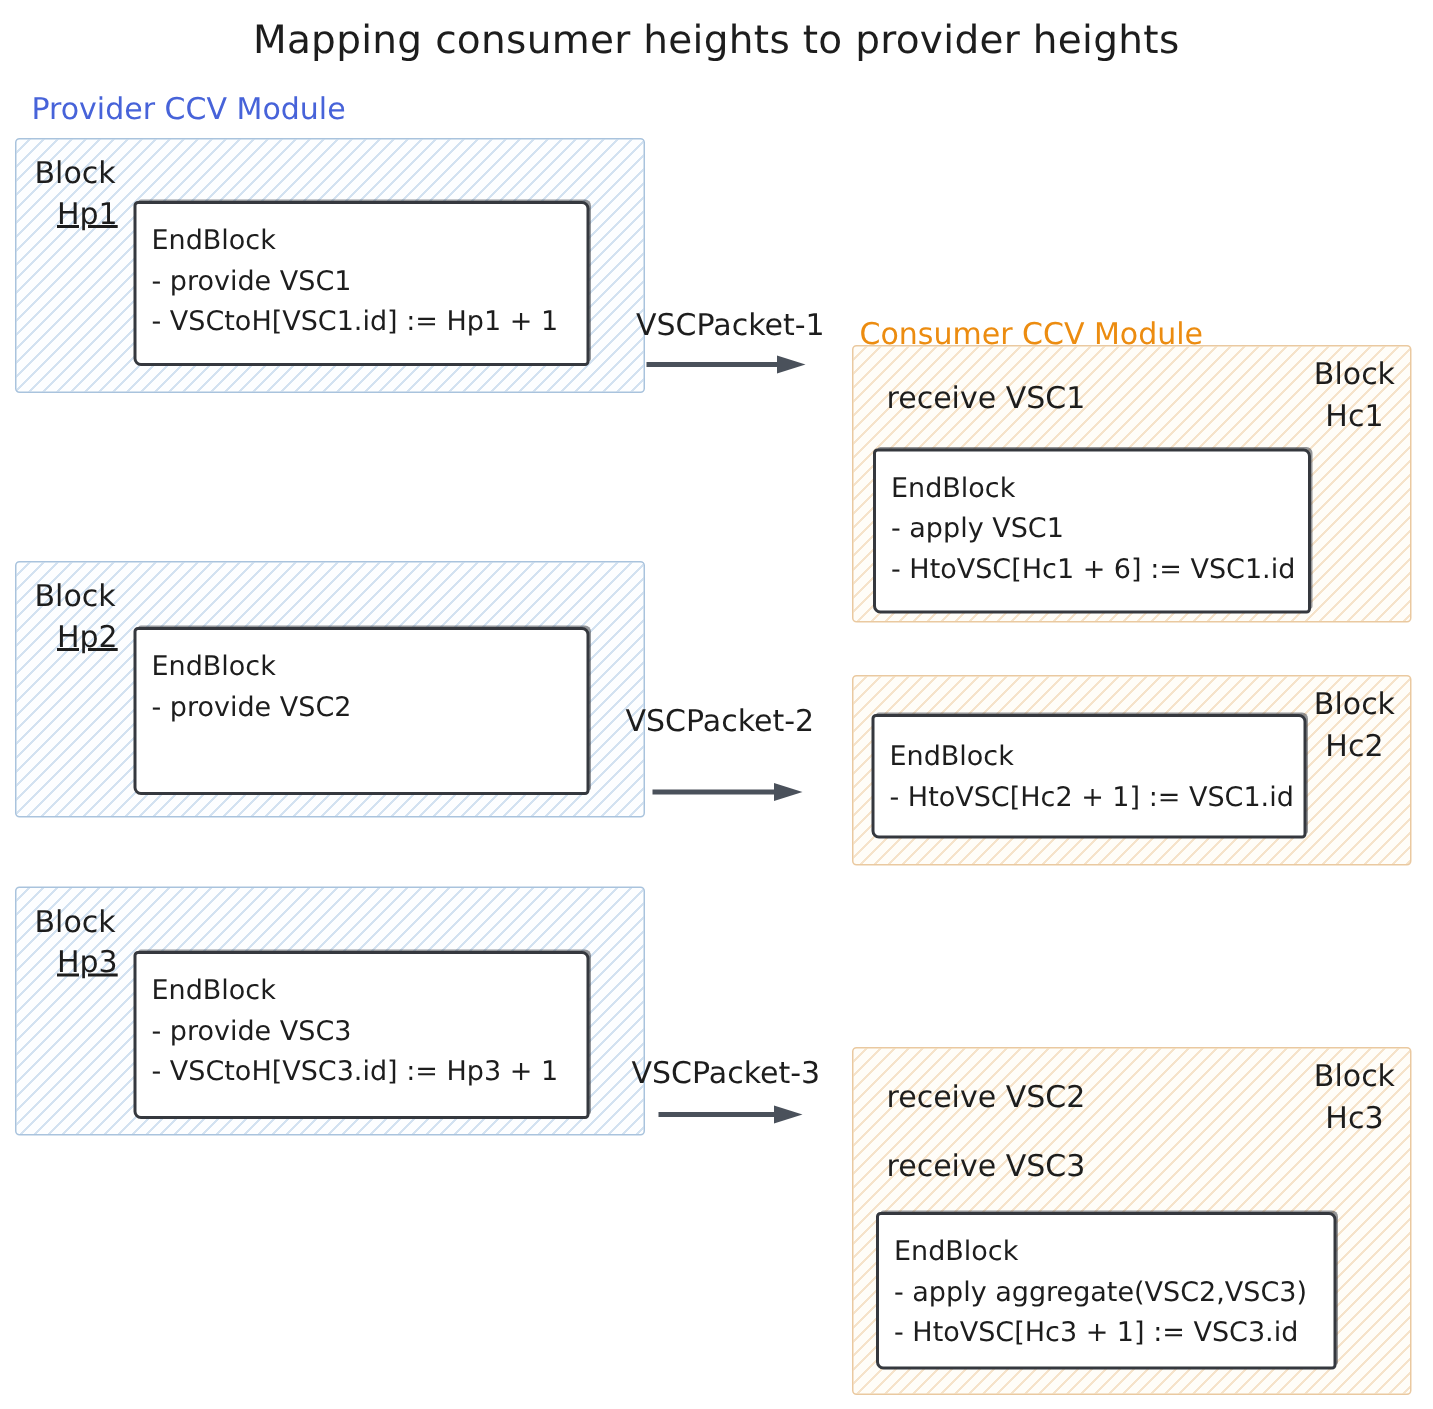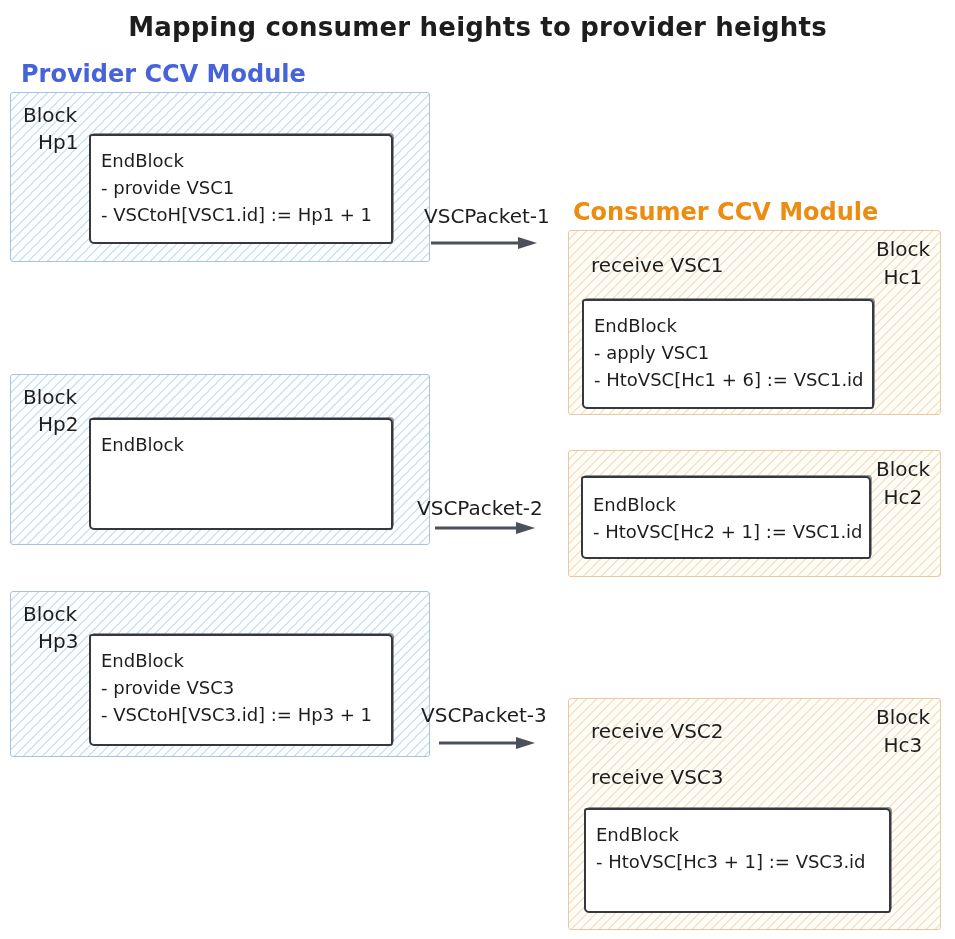--- a/index.html
+++ b/index.html
@@ -2,38 +2,38 @@
 <html><head>
 <meta charset="utf-8">
 <style>
   html,body{margin:0;padding:0;background:#ffffff;}
   .canvas{
     position:relative;width:955px;height:939px;background:#ffffff;
     font-family:"DejaVu Sans",sans-serif;color:#1d1d1d;overflow:hidden;
   }
   .title{
     position:absolute;top:12px;left:0;width:100%;text-align:center;
-    font-size:26px;font-weight:700;letter-spacing:.2px;
+    font-size:26px;font-weight:400;letter-spacing:.2px;
   }
-  .module-label{position:absolute;font-size:24px;font-weight:700;}
+  .module-label{position:absolute;font-size:20px;font-weight:400;}
   .module-label.provider{left:21px;top:60px;color:#4763d9;}
-  .module-label.consumer{left:573px;top:198px;color:#ec8c10;}
+  .module-label.consumer{left:573px;top:210px;color:#ec8c10;}
 
   .pblock{
     position:absolute;left:10px;width:420px;box-sizing:border-box;
     border:1.5px solid #a9c3dd;border-radius:3px;
     background:repeating-linear-gradient(135deg,rgba(255,255,255,0) 0 5.2px,#d3e2f1 5.2px 6.6px),#fdfeff;
   }
   .cblock{
     position:absolute;left:568px;width:373px;box-sizing:border-box;
     border:1.5px solid #eac9a0;border-radius:3px;
     background:repeating-linear-gradient(135deg,rgba(255,255,255,0) 0 5.2px,#f6e3ca 5.2px 6.6px),#fffdf8;
   }
   .blockname{position:absolute;left:12px;top:9px;font-size:20px;line-height:27px;}
-  .blockname .h{padding-left:15px;}
+  .blockname .h{padding-left:15px;text-decoration:underline;}
   .cname{position:absolute;right:10px;top:4px;font-size:20px;line-height:28px;text-align:center;}
   .receive{position:absolute;left:22px;font-size:20px;}
   .endbox{
     position:absolute;box-sizing:border-box;background:#ffffff;
     border:2px solid #35383e;border-radius:3px 5px 3px 5px;
     box-shadow:2px -2px 0 -1px rgba(62,66,72,.55);
     font-size:18px;line-height:27px;padding:11px 10px 0 10px;
     white-space:nowrap;
   }
   .packet{position:absolute;font-size:20px;}
@@ -61,20 +61,21 @@
     </div>
   </div>
 
   <div class="pblock" style="top:374px;height:171px;">
     <div class="blockname">
       <div>Block</div>
       <div class="h">Hp2</div>
     </div>
     <div class="endbox" style="left:78px;top:43px;width:304px;height:112px;">
       <div>EndBlock</div>
+      <div>- provide VSC2</div>
     </div>
   </div>
 
   <div class="pblock" style="top:591px;height:166px;">
     <div class="blockname">
       <div>Block</div>
       <div class="h">Hp3</div>
     </div>
     <div class="endbox" style="left:78px;top:42px;width:304px;height:112px;">
       <div>EndBlock</div>
@@ -109,31 +110,32 @@
 
   <div class="cblock" style="top:698px;height:232px;">
     <div class="cname">
       <div>Block</div>
       <div>Hc3</div>
     </div>
     <div class="receive" style="top:20px;">receive VSC2</div>
     <div class="receive" style="top:66px;">receive VSC3</div>
     <div class="endbox" style="left:15px;top:109px;width:307px;height:105px;">
       <div>EndBlock</div>
+      <div>- apply aggregate(VSC2,VSC3)</div>
       <div>- HtoVSC[Hc3 + 1] := VSC3.id</div>
     </div>
   </div>
 
   <div class="packet" style="left:424px;top:204px;">VSCPacket-1</div>
   <svg class="arrow" style="left:430px;top:236px;" width="108" height="14">
     <line x1="1" y1="7" x2="89" y2="7" stroke="#4a515b" stroke-width="3.2"></line>
     <polygon points="88,1 107,7 88,13" fill="#4a515b"></polygon>
   </svg>
 
-  <div class="packet" style="left:417px;top:496px;">VSCPacket-2</div>
+  <div class="packet" style="left:417px;top:468px;">VSCPacket-2</div>
   <svg class="arrow" style="left:434px;top:521px;" width="102" height="14">
     <line x1="1" y1="7" x2="83" y2="7" stroke="#4a515b" stroke-width="3.2"></line>
     <polygon points="82,1 101,7 82,13" fill="#4a515b"></polygon>
   </svg>
 
   <div class="packet" style="left:421px;top:703px;">VSCPacket-3</div>
   <svg class="arrow" style="left:438px;top:736px;" width="98" height="14">
     <line x1="1" y1="7" x2="79" y2="7" stroke="#4a515b" stroke-width="3.2"></line>
     <polygon points="78,1 97,7 78,13" fill="#4a515b"></polygon>
   </svg>

